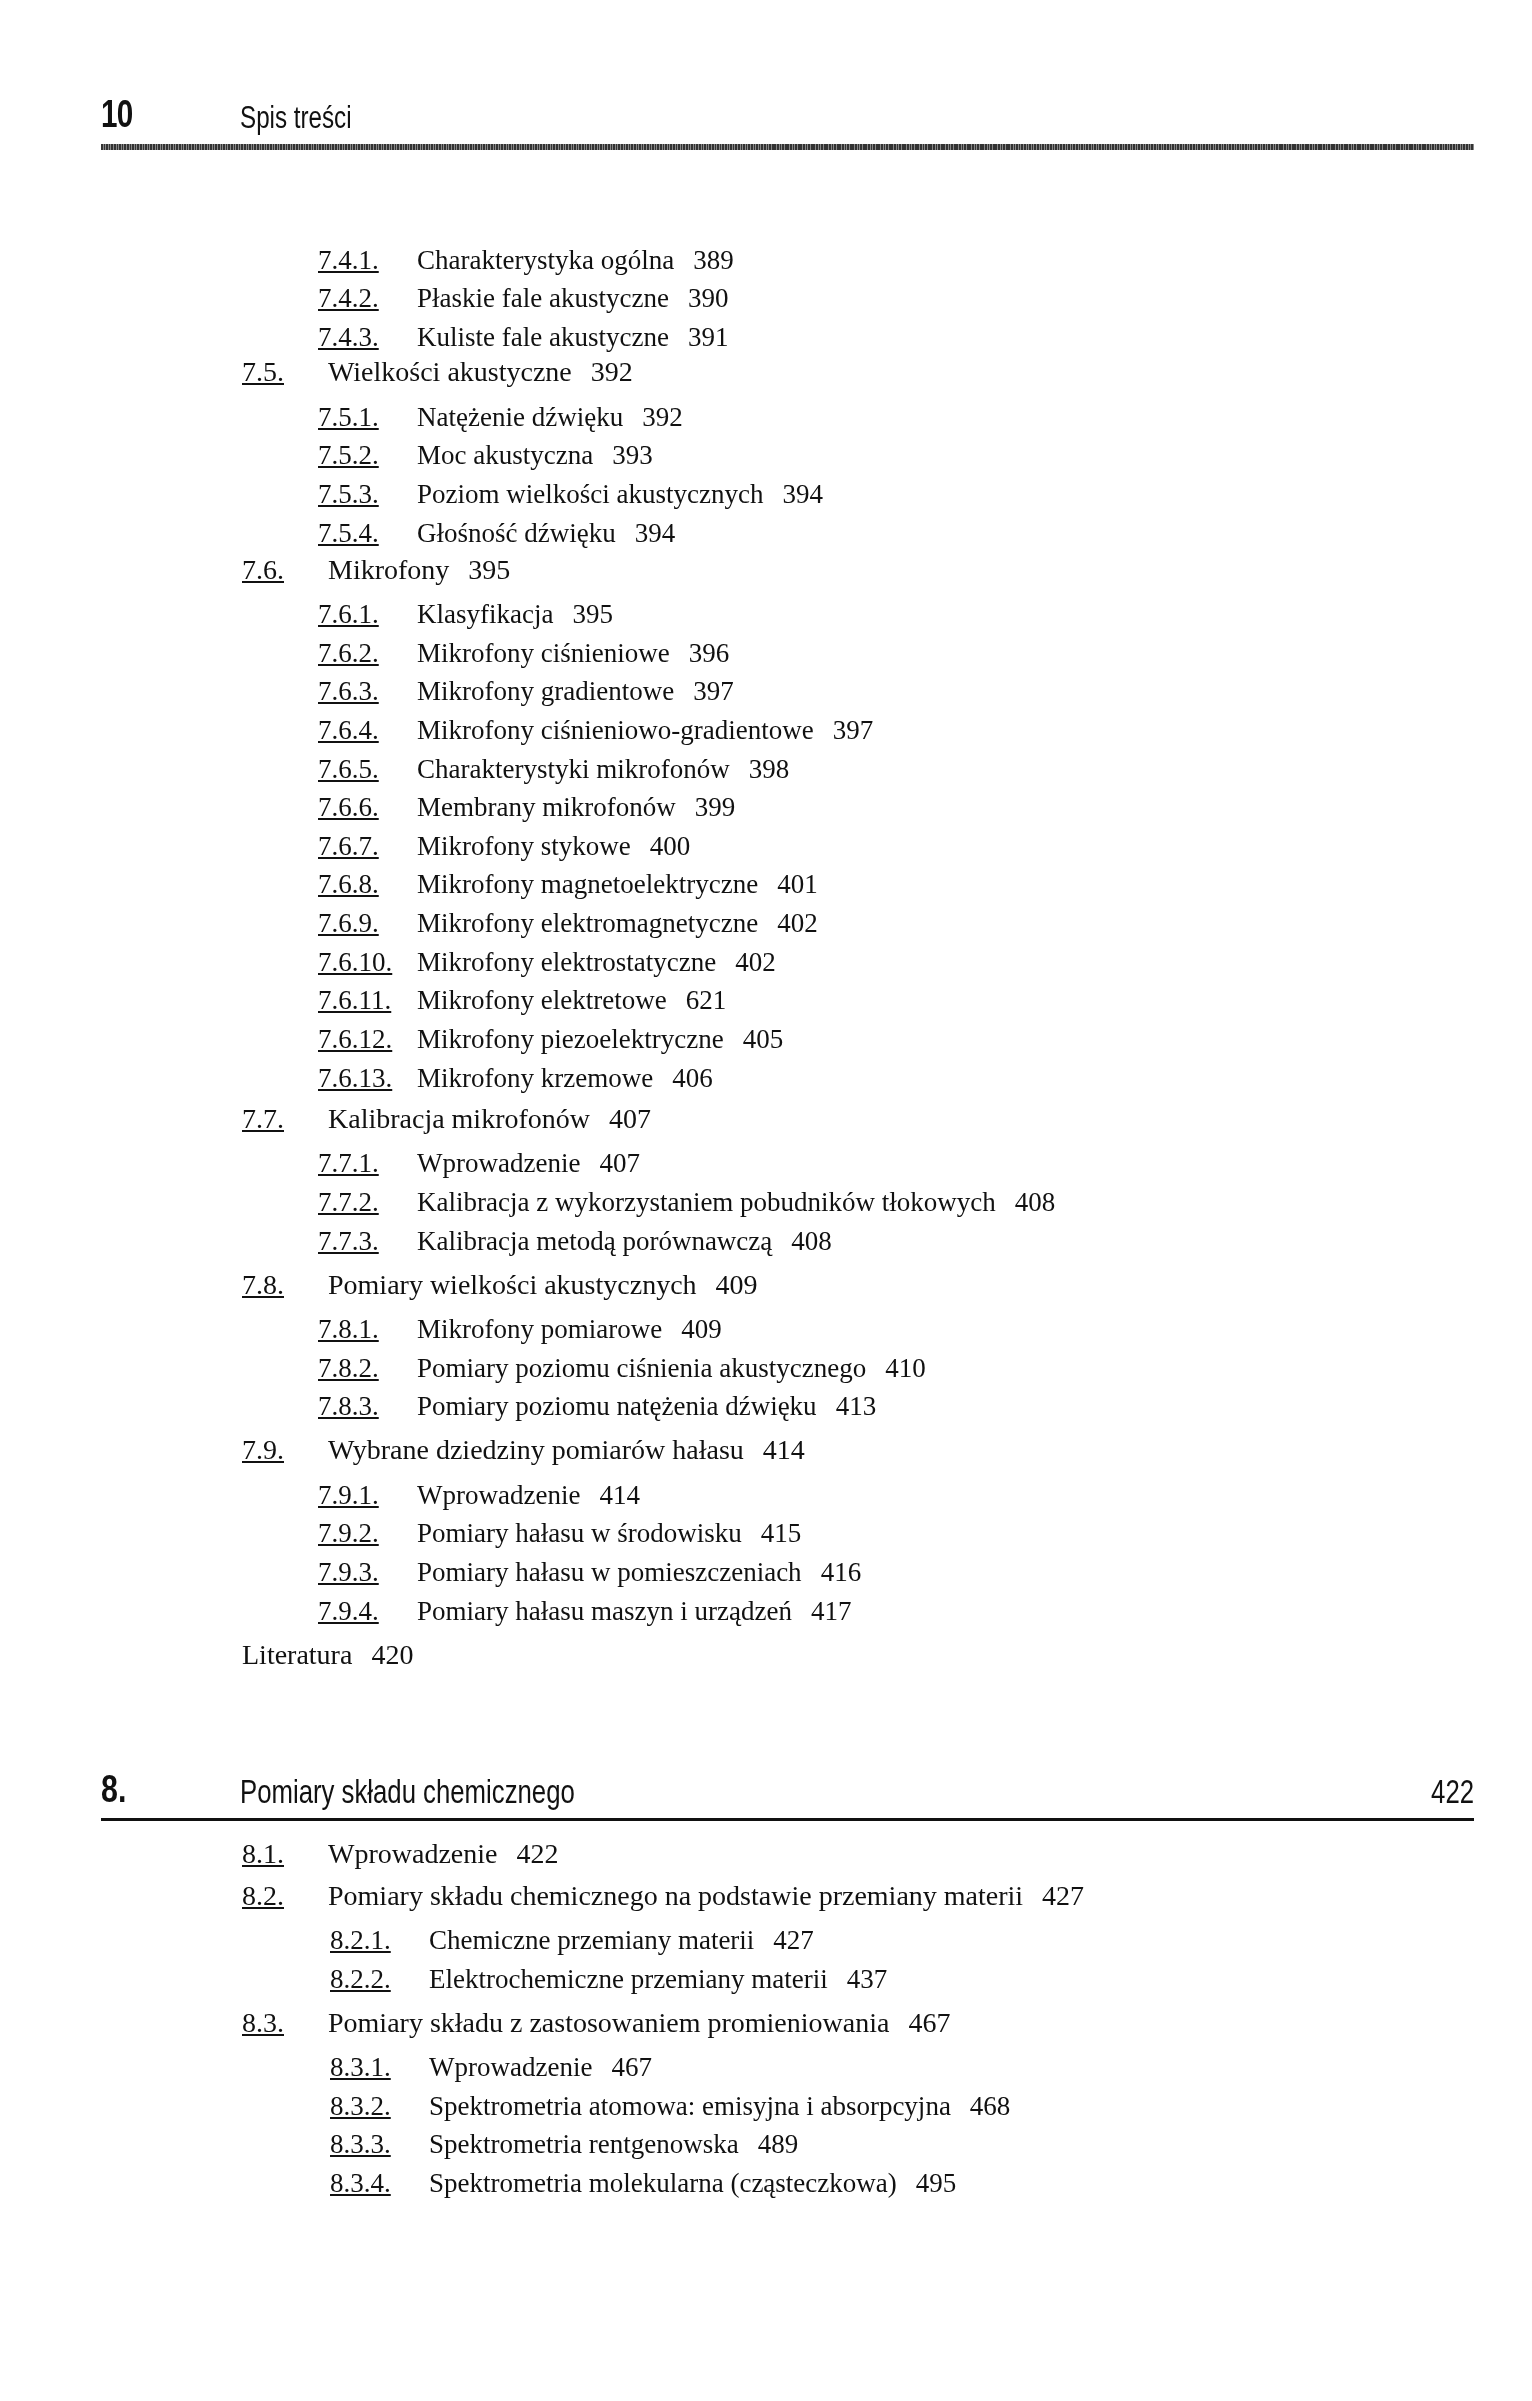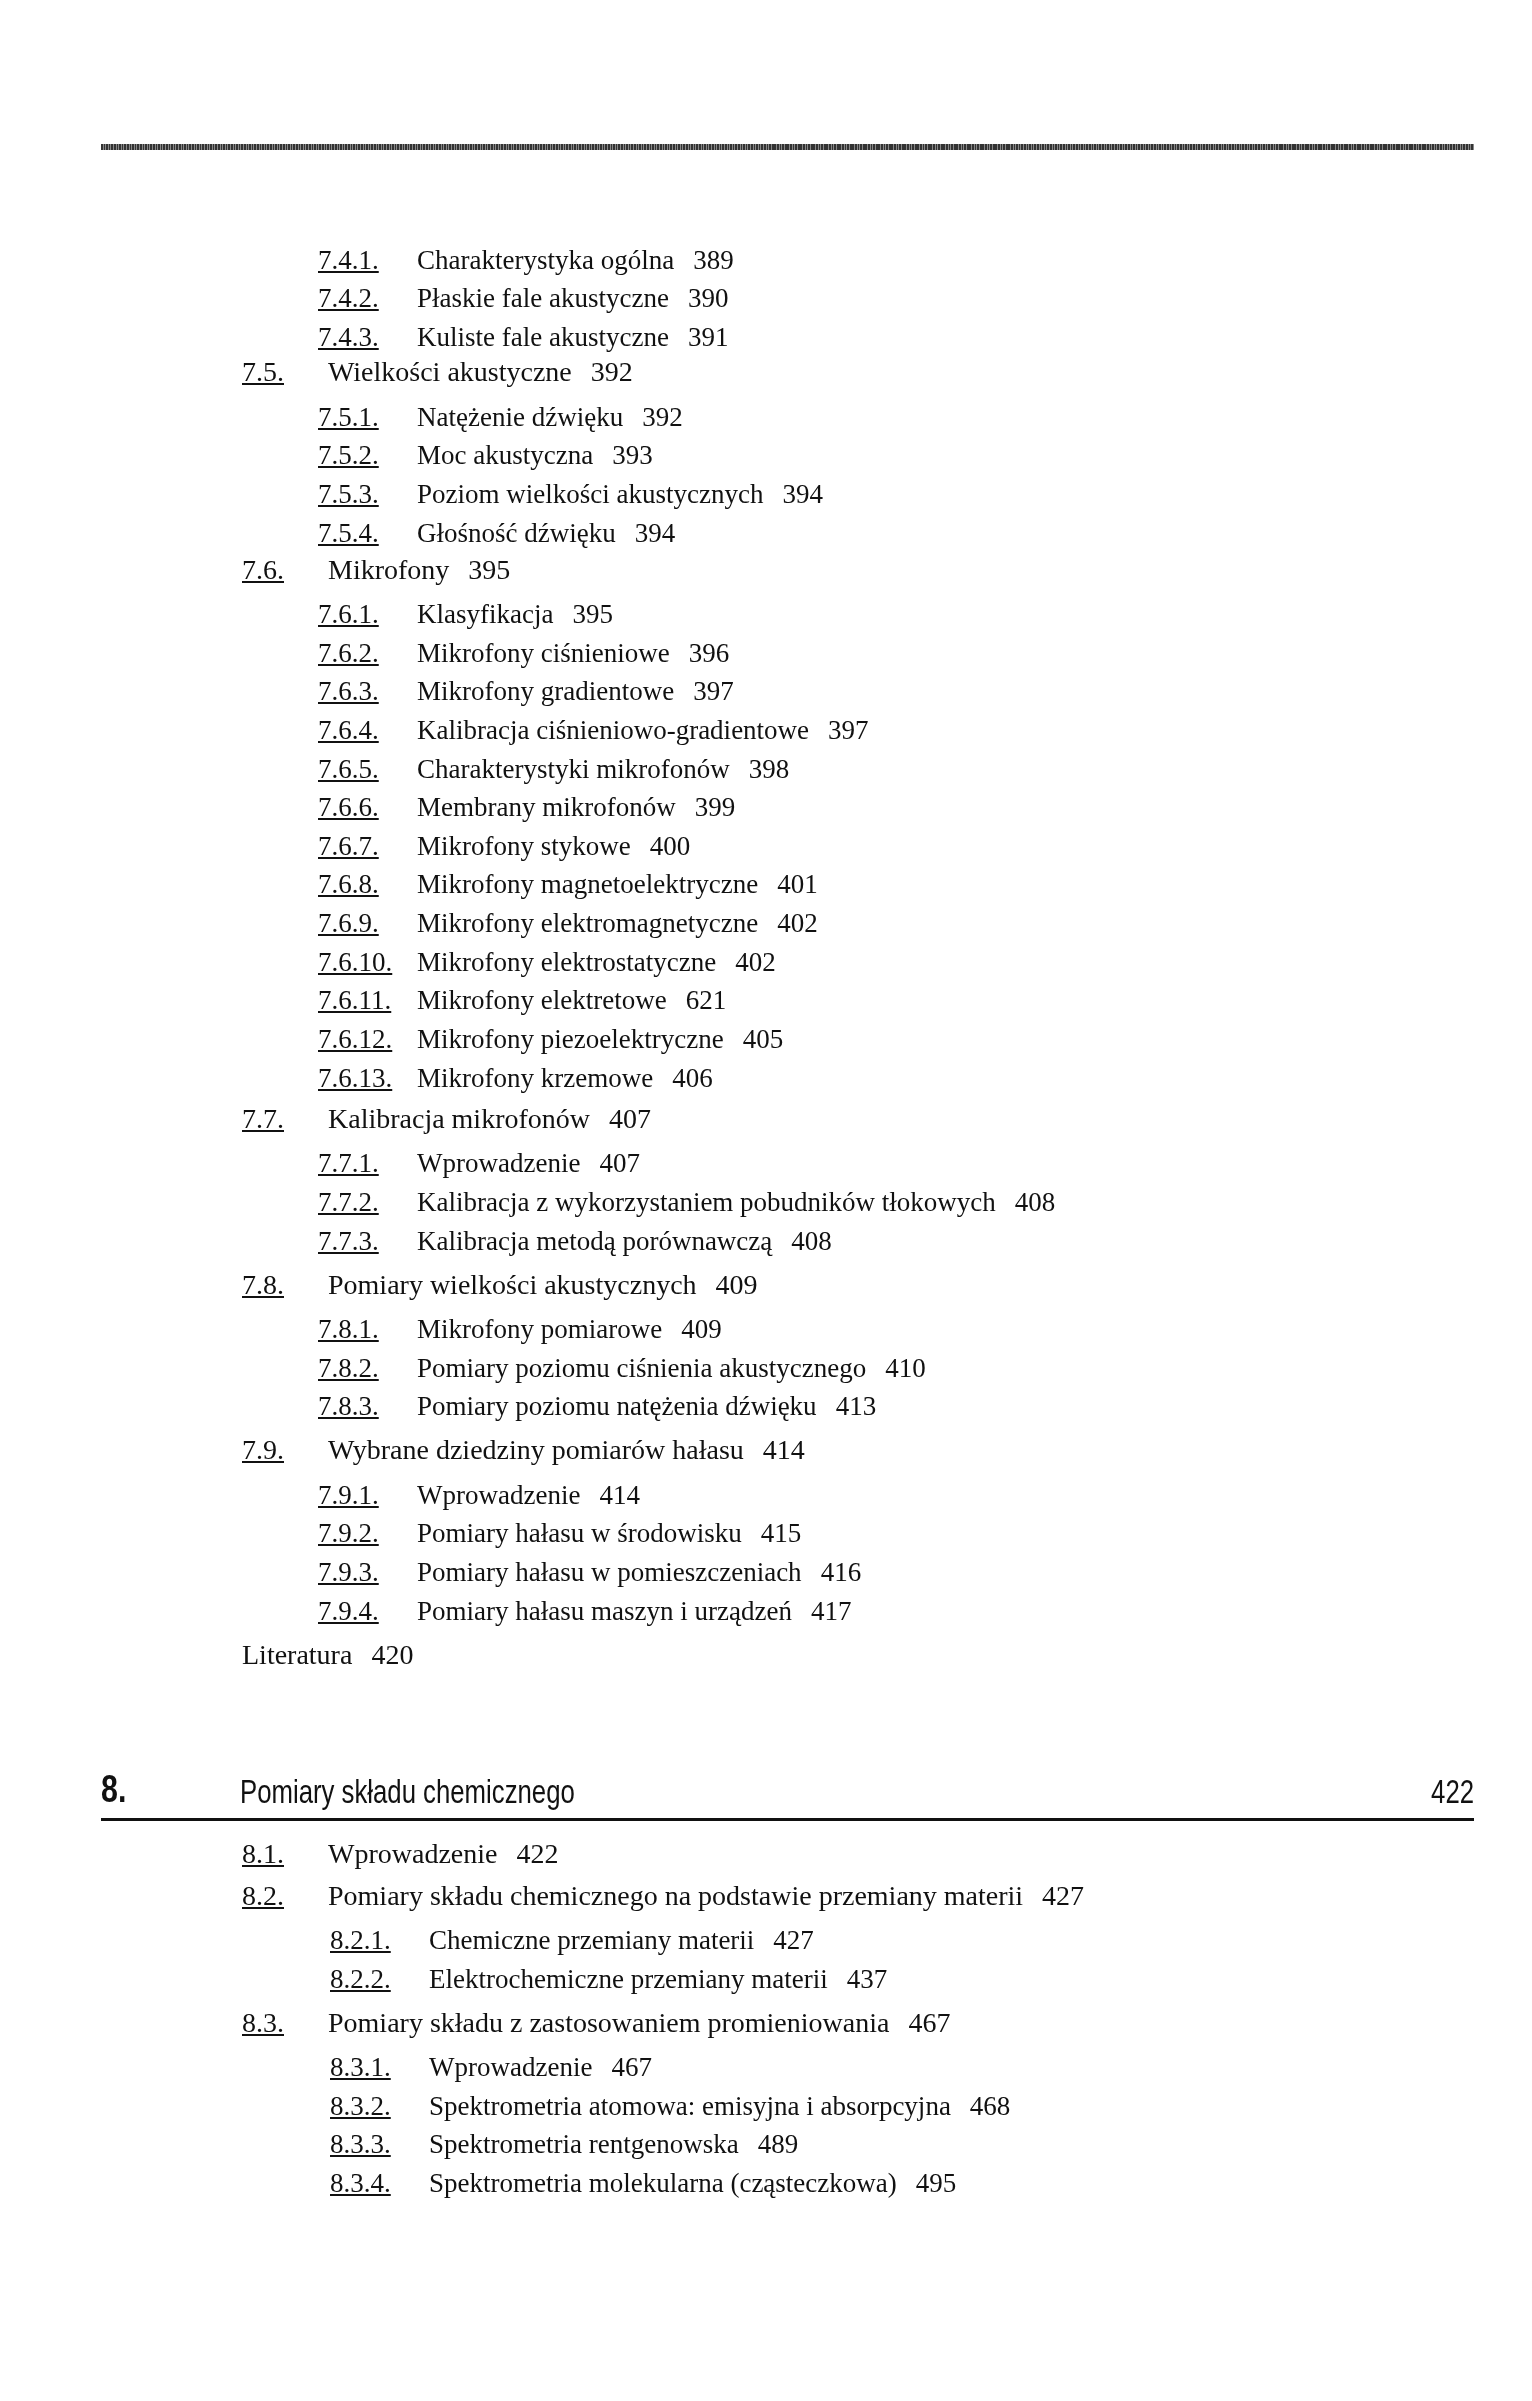--- a/index.html
+++ b/index.html
@@ -25,37 +25,41 @@
   .ch-num { position: absolute; left: 0; top: 0; font-family: "Liberation Sans", sans-serif; font-weight: bold; font-size: 38px; transform: scaleX(0.8); transform-origin: left top; }
   .ch-title { position: absolute; left: 139px; top: 5.1px; font-family: "Liberation Sans", sans-serif; font-size: 33px; transform: scaleX(0.78); transform-origin: left top; }
   .ch-page { position: absolute; right: 0; top: 5.1px; font-family: "Liberation Sans", sans-serif; font-size: 33px; transform: scaleX(0.78); transform-origin: right top; }
   .ch-rule { position: absolute; left: 101px; top: 1818px; width: 1373px; height: 3.4px; background: #111; }
 </style>
 </head>
 <body>
 
 <div class="page">
 
+  <div class="running-head">
+    <span class="rh-num">10</span>
+    <span class="rh-title">Spis treści</span>
+  </div>
   <div class="rh-rule"></div>
 
   <div class="toc">
 
     <div class="row lvl3" style="left:318px;top:245px"><span class="num">7.4.1.</span><span>Charakterystyka ogólna</span><span class="page-ref">389</span></div>
     <div class="row lvl3" style="left:318px;top:283px"><span class="num">7.4.2.</span><span>Płaskie fale akustyczne</span><span class="page-ref">390</span></div>
     <div class="row lvl3" style="left:318px;top:322px"><span class="num">7.4.3.</span><span>Kuliste fale akustyczne</span><span class="page-ref">391</span></div>
     <div class="row lvl2" style="left:242px;top:356px"><span class="num">7.5.</span><span>Wielkości akustyczne</span><span class="page-ref">392</span></div>
     <div class="row lvl3" style="left:318px;top:402px"><span class="num">7.5.1.</span><span>Natężenie dźwięku</span><span class="page-ref">392</span></div>
     <div class="row lvl3" style="left:318px;top:440px"><span class="num">7.5.2.</span><span>Moc akustyczna</span><span class="page-ref">393</span></div>
     <div class="row lvl3" style="left:318px;top:479px"><span class="num">7.5.3.</span><span>Poziom wielkości akustycznych</span><span class="page-ref">394</span></div>
     <div class="row lvl3" style="left:318px;top:518px"><span class="num">7.5.4.</span><span>Głośność dźwięku</span><span class="page-ref">394</span></div>
     <div class="row lvl2" style="left:242px;top:554px"><span class="num">7.6.</span><span>Mikrofony</span><span class="page-ref">395</span></div>
     <div class="row lvl3" style="left:318px;top:599px"><span class="num">7.6.1.</span><span>Klasyfikacja</span><span class="page-ref">395</span></div>
     <div class="row lvl3" style="left:318px;top:638px"><span class="num">7.6.2.</span><span>Mikrofony ciśnieniowe</span><span class="page-ref">396</span></div>
     <div class="row lvl3" style="left:318px;top:676px"><span class="num">7.6.3.</span><span>Mikrofony gradientowe</span><span class="page-ref">397</span></div>
-    <div class="row lvl3" style="left:318px;top:715px"><span class="num">7.6.4.</span><span>Kalibracja ciśnieniowo-gradientowe</span><span class="page-ref">397</span></div>
+    <div class="row lvl3" style="left:318px;top:715px"><span class="num">7.6.4.</span><span>Mikrofony ciśnieniowo-gradientowe</span><span class="page-ref">397</span></div>
     <div class="row lvl3" style="left:318px;top:754px"><span class="num">7.6.5.</span><span>Charakterystyki mikrofonów</span><span class="page-ref">398</span></div>
     <div class="row lvl3" style="left:318px;top:792px"><span class="num">7.6.6.</span><span>Membrany mikrofonów</span><span class="page-ref">399</span></div>
     <div class="row lvl3" style="left:318px;top:831px"><span class="num">7.6.7.</span><span>Mikrofony stykowe</span><span class="page-ref">400</span></div>
     <div class="row lvl3" style="left:318px;top:869px"><span class="num">7.6.8.</span><span>Mikrofony magnetoelektryczne</span><span class="page-ref">401</span></div>
     <div class="row lvl3" style="left:318px;top:908px"><span class="num">7.6.9.</span><span>Mikrofony elektromagnetyczne</span><span class="page-ref">402</span></div>
     <div class="row lvl3" style="left:318px;top:947px"><span class="num">7.6.10.</span><span>Mikrofony elektrostatyczne</span><span class="page-ref">402</span></div>
     <div class="row lvl3" style="left:318px;top:985px"><span class="num">7.6.11.</span><span>Mikrofony elektretowe</span><span class="page-ref">621</span></div>
     <div class="row lvl3" style="left:318px;top:1024px"><span class="num">7.6.12.</span><span>Mikrofony piezoelektryczne</span><span class="page-ref">405</span></div>
     <div class="row lvl3" style="left:318px;top:1063px"><span class="num">7.6.13.</span><span>Mikrofony krzemowe</span><span class="page-ref">406</span></div>
     <div class="row lvl2" style="left:242px;top:1103px"><span class="num">7.7.</span><span>Kalibracja mikrofonów</span><span class="page-ref">407</span></div>

